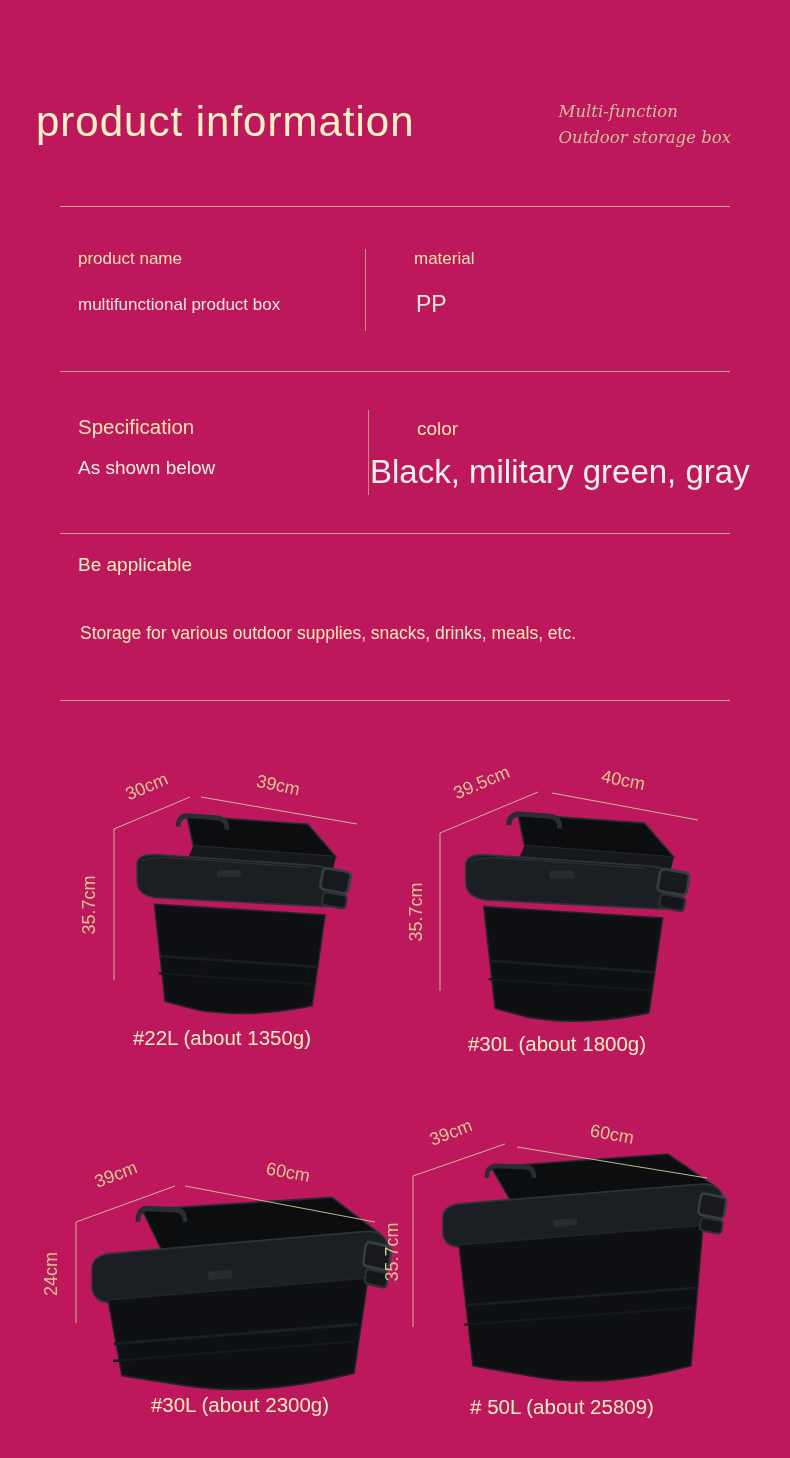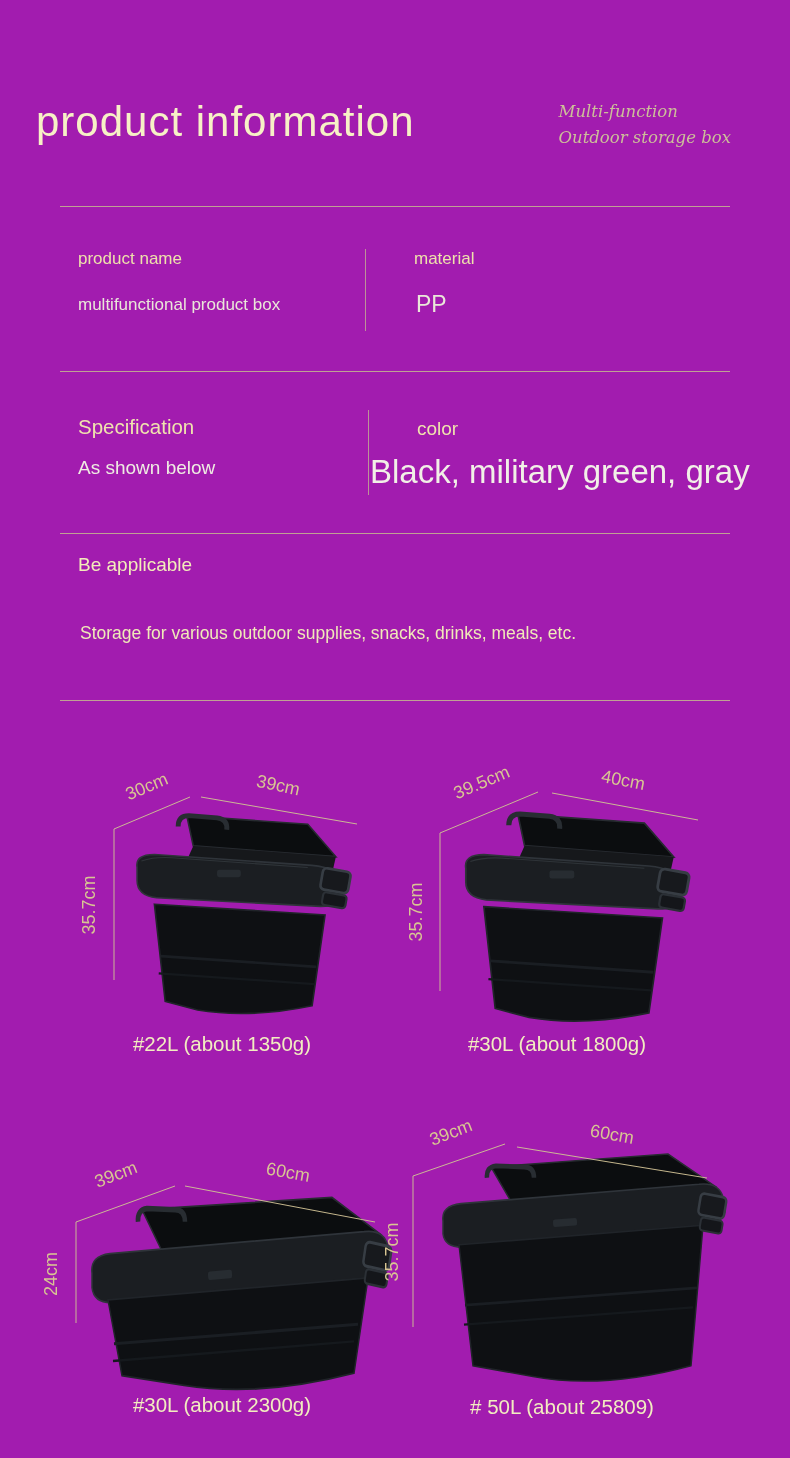--- a/index.html
+++ b/index.html
@@ -1,20 +1,20 @@
 <!DOCTYPE html>
 <html><head>
 <meta charset="utf-8">
 <style>
   html,body{margin:0;padding:0;background:#0b1114;}
   .page{
     position:relative;
     width:790px;height:1458px;
     margin:0 auto;
-    background:#a21caf;
+    background:#be185d;
     overflow:hidden;
     font-family:"Liberation Sans",sans-serif;
   }
   .abs{position:absolute;}
   .page-title{
     left:36px;top:98px;
     font-size:42px;font-weight:300;
     letter-spacing:1px;
     color:#f7f1c6;
     white-space:nowrap;
@@ -135,21 +135,21 @@
   <div class="quad" style="left:30px;top:745px;width:350px;height:330px">
     <svg width="350" height="330" viewBox="0 0 350 330">
       <use href="#box-cube" transform="translate(92,62) scale(1.08)"></use>
       <line class="dim-line" x1="84" y1="84" x2="84" y2="235"></line>
       <line class="dim-line" x1="84" y1="84" x2="160" y2="52"></line>
       <line class="dim-line" x1="171" y1="52" x2="327" y2="79"></line>
       <text class="dim-label" transform="translate(119,47) rotate(-23)">30cm</text>
       <text class="dim-label" transform="translate(247,46) rotate(12)">39cm</text>
       <text class="dim-label" transform="translate(65,160) rotate(-90)">35.7cm</text>
     </svg>
-    <div class="caption" style="left:192px;top:287px">#22L (about 1350g)</div>
+    <div class="caption" style="left:192px;top:281px">#22L (about 1350g)</div>
   </div>
 
   <div class="quad" style="left:400px;top:745px;width:365px;height:330px">
     <svg width="365" height="330" viewBox="0 0 365 330">
       <use href="#box-cube" transform="translate(50,60) scale(1.13)"></use>
       <line class="dim-line" x1="40" y1="88" x2="40" y2="246"></line>
       <line class="dim-line" x1="40" y1="88" x2="138" y2="47"></line>
       <line class="dim-line" x1="152" y1="48" x2="298" y2="75"></line>
       <text class="dim-label" transform="translate(84,43) rotate(-23)">39.5cm</text>
       <text class="dim-label" transform="translate(222,41) rotate(11)">40cm</text>
@@ -161,21 +161,21 @@
   <div class="quad" style="left:25px;top:1100px;width:375px;height:330px">
     <svg width="375" height="330" viewBox="0 0 375 330">
       <use href="#box-long-low" transform="translate(55,95) scale(1,1.22)"></use>
       <line class="dim-line" x1="51" y1="122" x2="51" y2="223"></line>
       <line class="dim-line" x1="51" y1="122" x2="150" y2="86"></line>
       <line class="dim-line" x1="160" y1="86" x2="350" y2="122"></line>
       <text class="dim-label" transform="translate(93,80) rotate(-21)">39cm</text>
       <text class="dim-label" transform="translate(262,78) rotate(10)">60cm</text>
       <text class="dim-label" transform="translate(32,174) rotate(-90)">24cm</text>
     </svg>
-    <div class="caption" style="left:197px;top:293px">#30L (about 2300g)</div>
+    <div class="caption" style="left:215px;top:293px">#30L (about 2300g)</div>
   </div>
 
   <div class="quad" style="left:385px;top:1100px;width:385px;height:335px">
     <svg width="385" height="335" viewBox="0 0 385 335">
       <use href="#box-long-tall" transform="translate(48,54) scale(1,1.08)"></use>
       <line class="dim-line" x1="28" y1="76" x2="28" y2="227"></line>
       <line class="dim-line" x1="28" y1="76" x2="120" y2="44"></line>
       <line class="dim-line" x1="132" y1="47" x2="322" y2="78"></line>
       <text class="dim-label" transform="translate(68,38) rotate(-21)">39cm</text>
       <text class="dim-label" transform="translate(226,40) rotate(10)">60cm</text>

